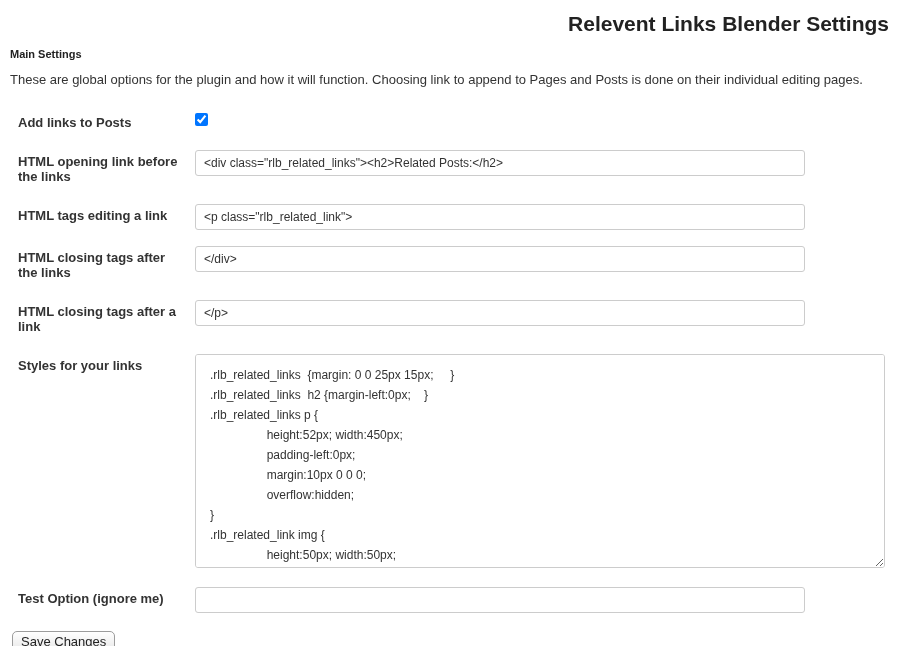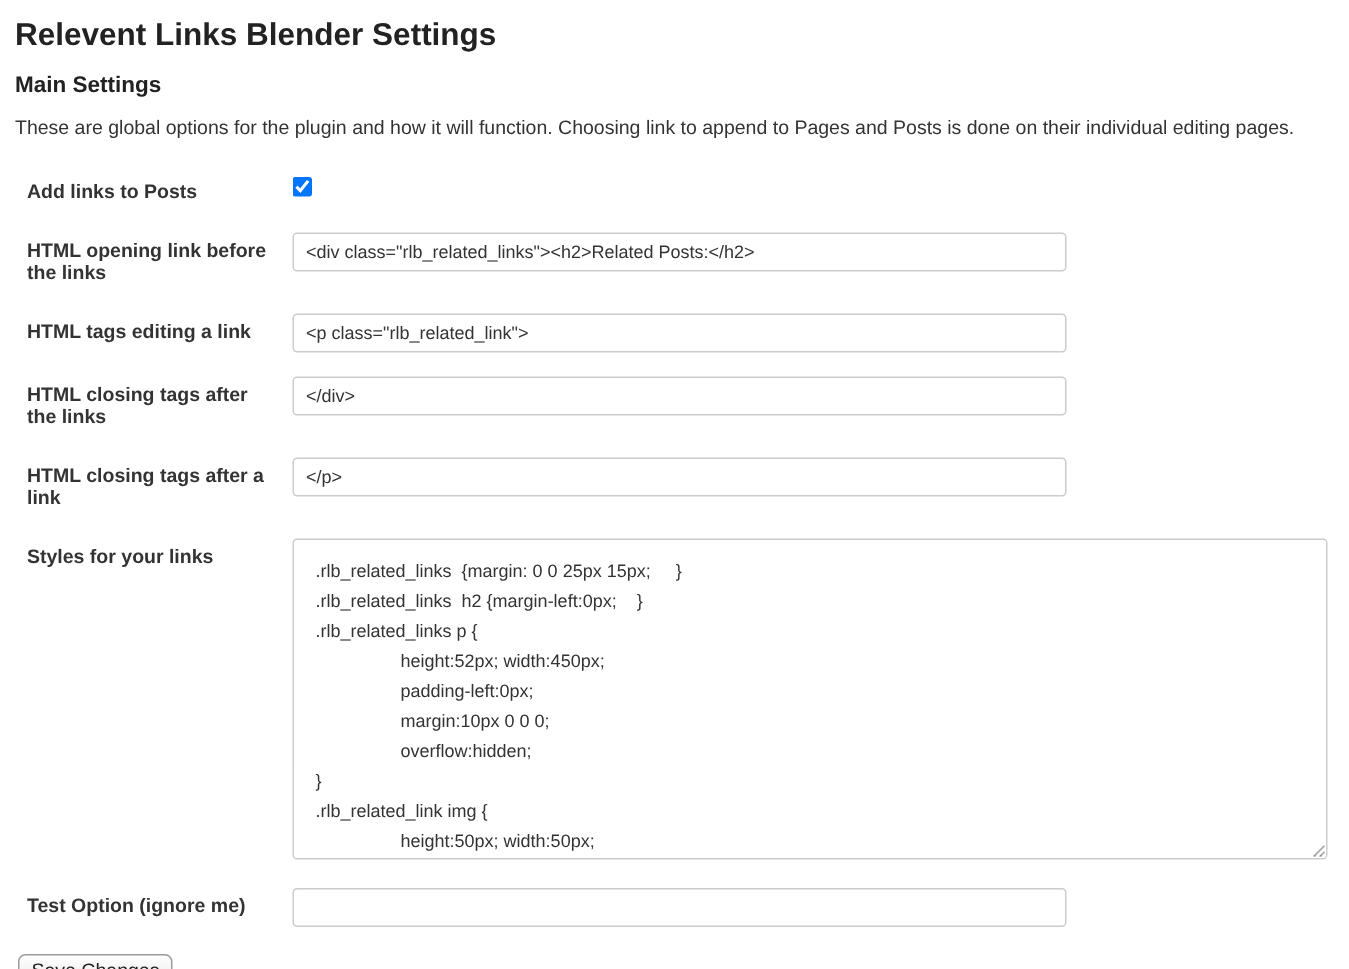--- a/index.html
+++ b/index.html
@@ -12,23 +12,24 @@
   }
   .wrap {
     padding: 8px 10px 20px 10px;
     max-width: 880px;
   }
   h2.page-title {
     font-size: 21px;
     font-weight: 600;
     margin: 4px 0 12px 0;
     color: #222;
+    text-align: right;
   }
   h3.sub-title {
-    font-size: 15px;
+    font-size: 11px;
     font-weight: 700;
     margin: 12px 0 12px 0;
     color: #222;
   }
   p.desc {
     margin: 10px 0;
     color: #333;
   }
   table.form-table {
     width: 100%;
@@ -42,21 +43,21 @@
     padding: 12px 10px 12px 8px;
     font-weight: 700;
     color: #333;
     font-size: 13px;
   }
   table.form-table td {
     padding: 8px 4px;
     vertical-align: top;
   }
   input[type="text"].regular {
-    width: 516px;
+    width: 610px;
     height: 26px;
     box-sizing: border-box;
     border: 1px solid #ccc;
     border-radius: 3px;
     padding: 2px 8px;
     font-size: 12px;
     font-family: "Helvetica Neue", Helvetica, Arial, sans-serif;
     color: #333;
     background: #fff;
   }

